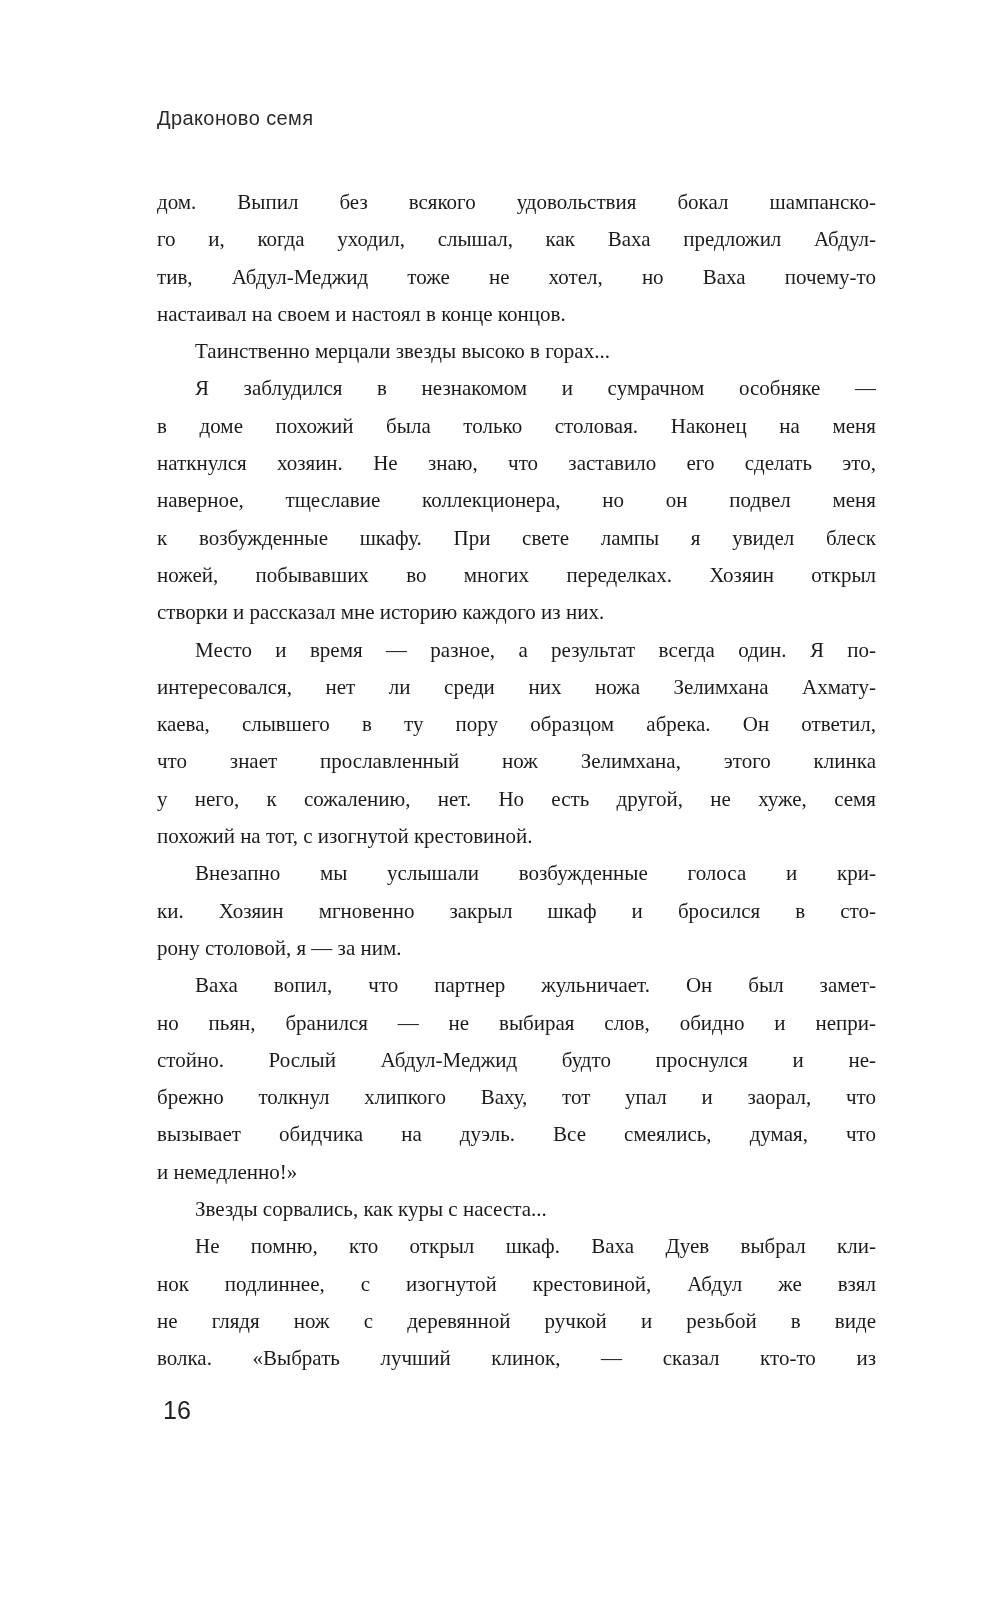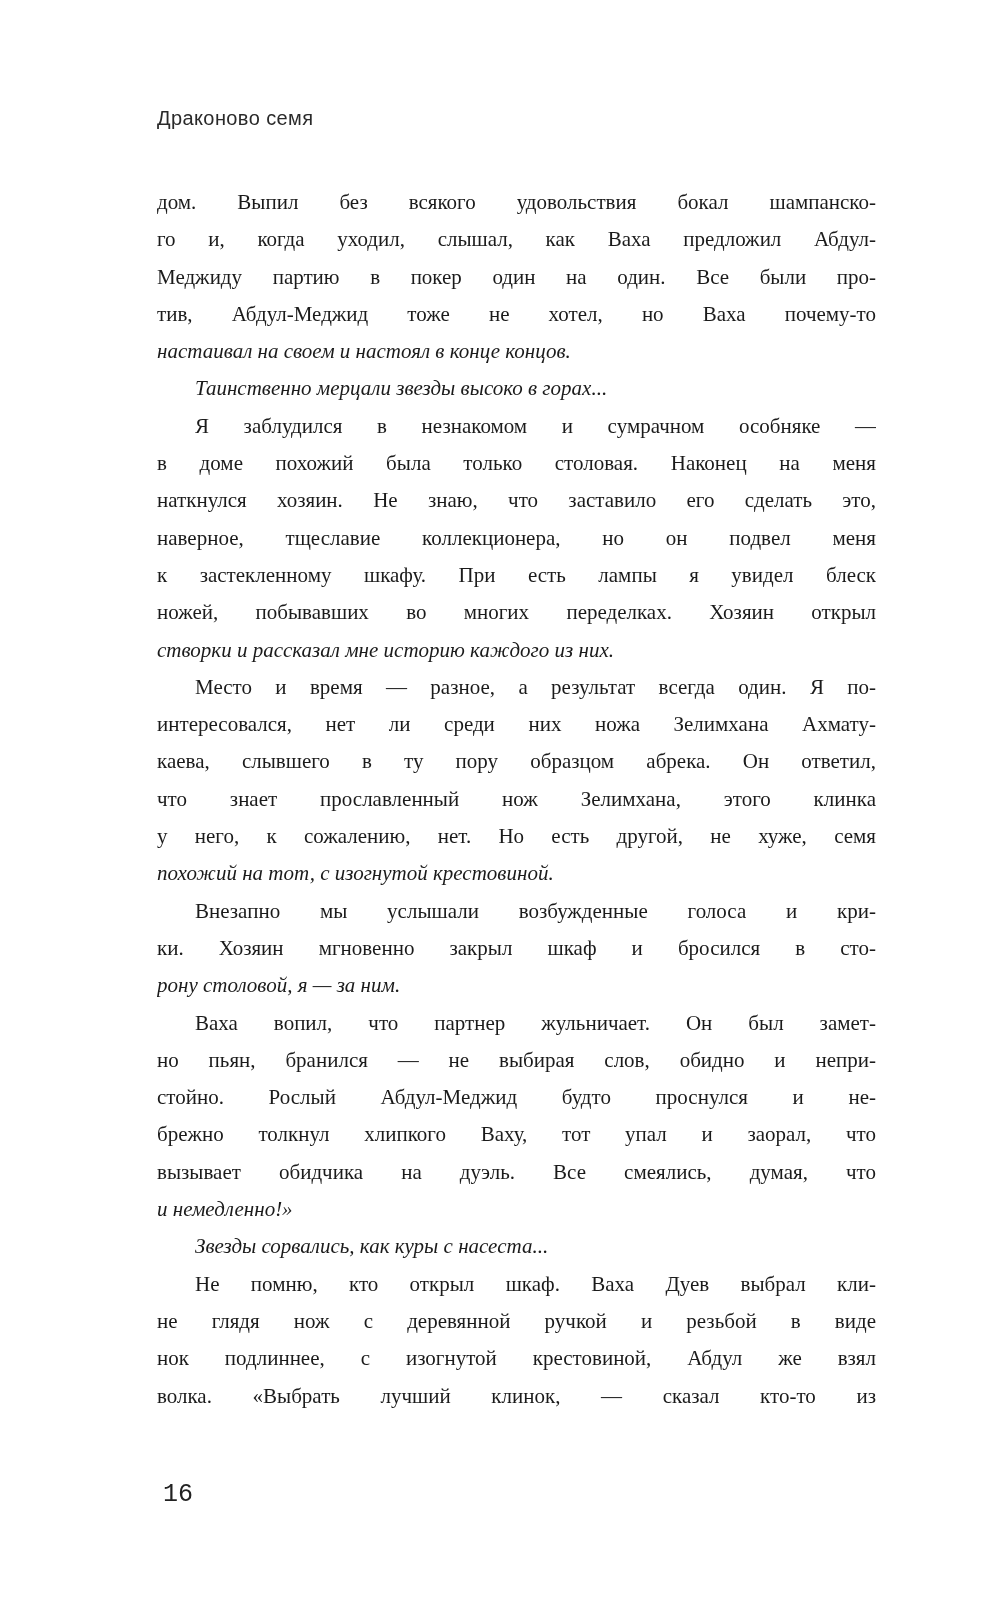--- a/index.html
+++ b/index.html
@@ -34,70 +34,68 @@
     color: #1b1b1b;
   }
   .line {
     height: 37.3px;
     overflow: hidden;
     text-align: justify;
     text-align-last: justify;
   }
   .line.last {
     text-align-last: left;
-    font-style: italic;
   }
   .line.indent {
     padding-left: 38px;
   }
   .page-number {
     position: absolute;
     left: 163px;
-    top: 1480px;
-    font-family: Liberation Mono, monospace;
+    top: 1396px;
+    font-family: Liberation Sans, sans-serif;
     font-size: 25px;
     color: #222222;
   }
 </style>
 </head>
 <body>
 
 <div class="page">
   <div class="running-header">Драконово семя</div>
 
   <div class="body-text">
       <div class="line">дом. Выпил без всякого удовольствия бокал шампанско-</div>
       <div class="line">го и, когда уходил, слышал, как Ваха предложил Абдул-</div>
-      <div class="line">Меджиду партию в покер один на один. Все были про-</div>
       <div class="line">тив, Абдул-Меджид тоже не хотел, но Ваха почему-то</div>
       <div class="line last">настаивал на своем и настоял в конце концов.</div>
       <div class="line indent last">Таинственно мерцали звезды высоко в горах...</div>
       <div class="line indent">Я заблудился в незнакомом и сумрачном особняке —</div>
       <div class="line">в доме похожий была только столовая. Наконец на меня</div>
       <div class="line">наткнулся хозяин. Не знаю, что заставило его сделать это,</div>
       <div class="line">наверное, тщеславие коллекционера, но он подвел меня</div>
-      <div class="line">к застекленному шкафу. При есть лампы я увидел блеск</div>
+      <div class="line">к возбужденные шкафу. При свете лампы я увидел блеск</div>
       <div class="line">ножей, побывавших во многих переделках. Хозяин открыл</div>
       <div class="line last">створки и рассказал мне историю каждого из них.</div>
       <div class="line indent">Место и время — разное, а результат всегда один. Я по-</div>
       <div class="line">интересовался, нет ли среди них ножа Зелимхана Ахмату-</div>
       <div class="line">каева, слывшего в ту пору образцом абрека. Он ответил,</div>
       <div class="line">что знает прославленный нож Зелимхана, этого клинка</div>
       <div class="line">у него, к сожалению, нет. Но есть другой, не хуже, семя</div>
       <div class="line last">похожий на тот, с изогнутой крестовиной.</div>
       <div class="line indent">Внезапно мы услышали возбужденные голоса и кри-</div>
       <div class="line">ки. Хозяин мгновенно закрыл шкаф и бросился в сто-</div>
       <div class="line last">рону столовой, я — за ним.</div>
       <div class="line indent">Ваха вопил, что партнер жульничает. Он был замет-</div>
       <div class="line">но пьян, бранился — не выбирая слов, обидно и непри-</div>
       <div class="line">стойно. Рослый Абдул-Меджид будто проснулся и не-</div>
       <div class="line">брежно толкнул хлипкого Ваху, тот упал и заорал, что</div>
       <div class="line">вызывает обидчика на дуэль. Все смеялись, думая, что</div>
       <div class="line last">и немедленно!»</div>
       <div class="line indent last">Звезды сорвались, как куры с насеста...</div>
       <div class="line indent">Не помню, кто открыл шкаф. Ваха Дуев выбрал кли-</div>
+      <div class="line">нок подлиннее, с изогнутой крестовиной, Абдул же взял</div>
       <div class="line">не глядя нож с деревянной ручкой и резьбой в виде</div>
-      <div class="line">нок подлиннее, с изогнутой крестовиной, Абдул же взял</div>
       <div class="line">волка. «Выбрать лучший клинок, — сказал кто-то из</div>
     </div>
 
   <div class="page-number">16</div>
 </div>
 
 </body></html>

